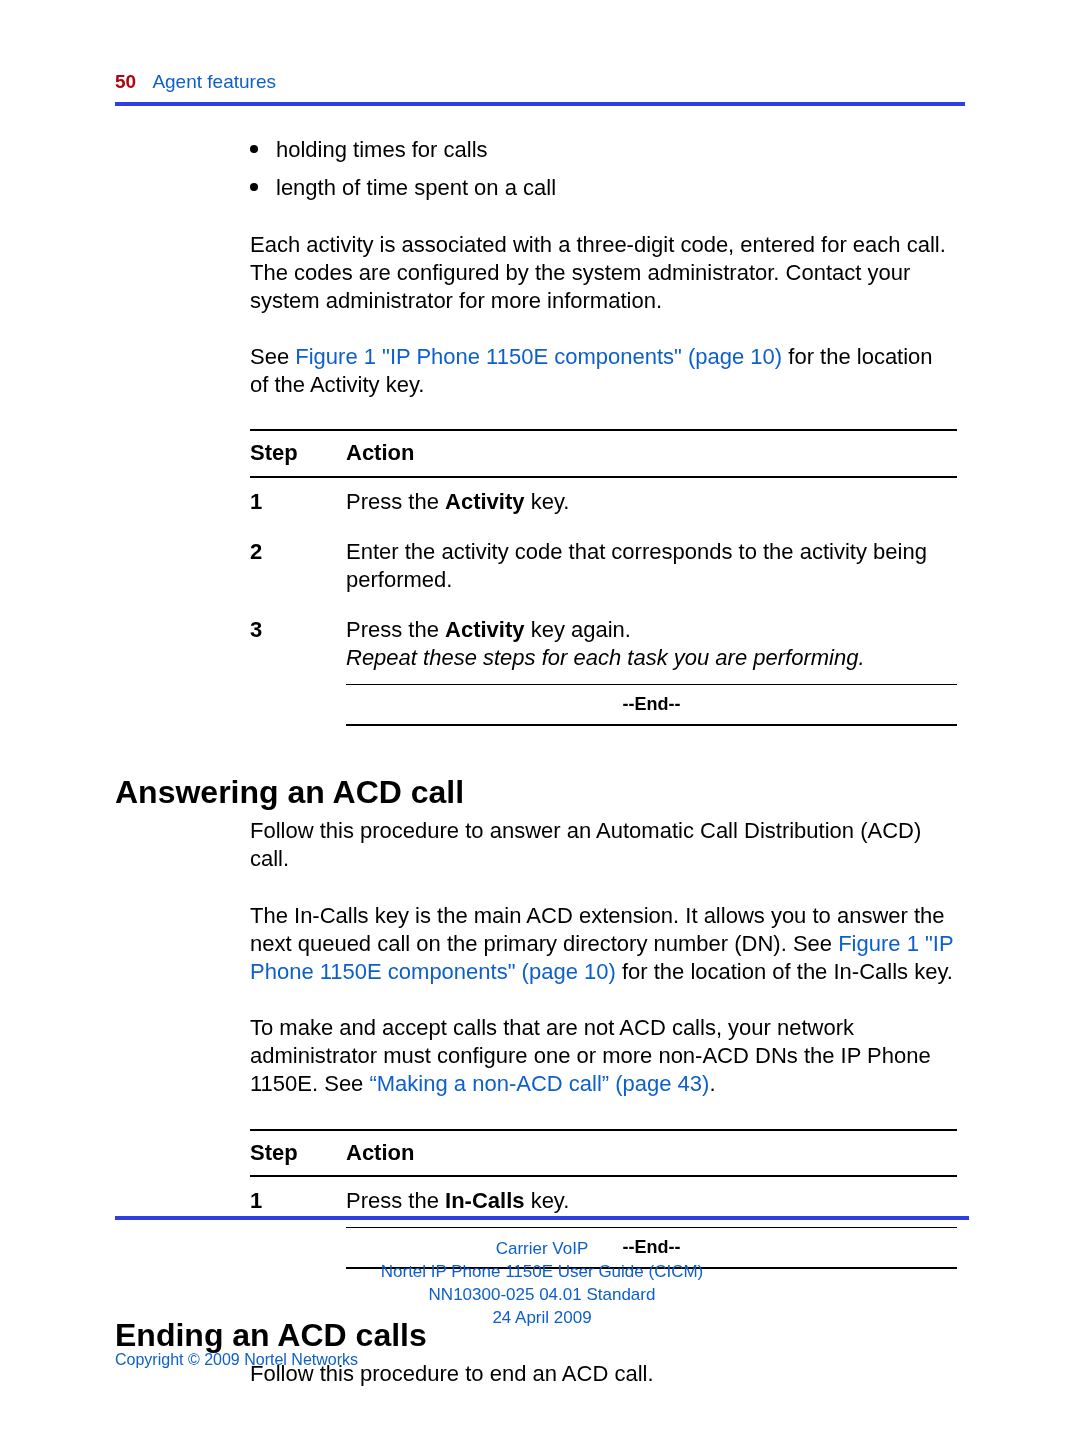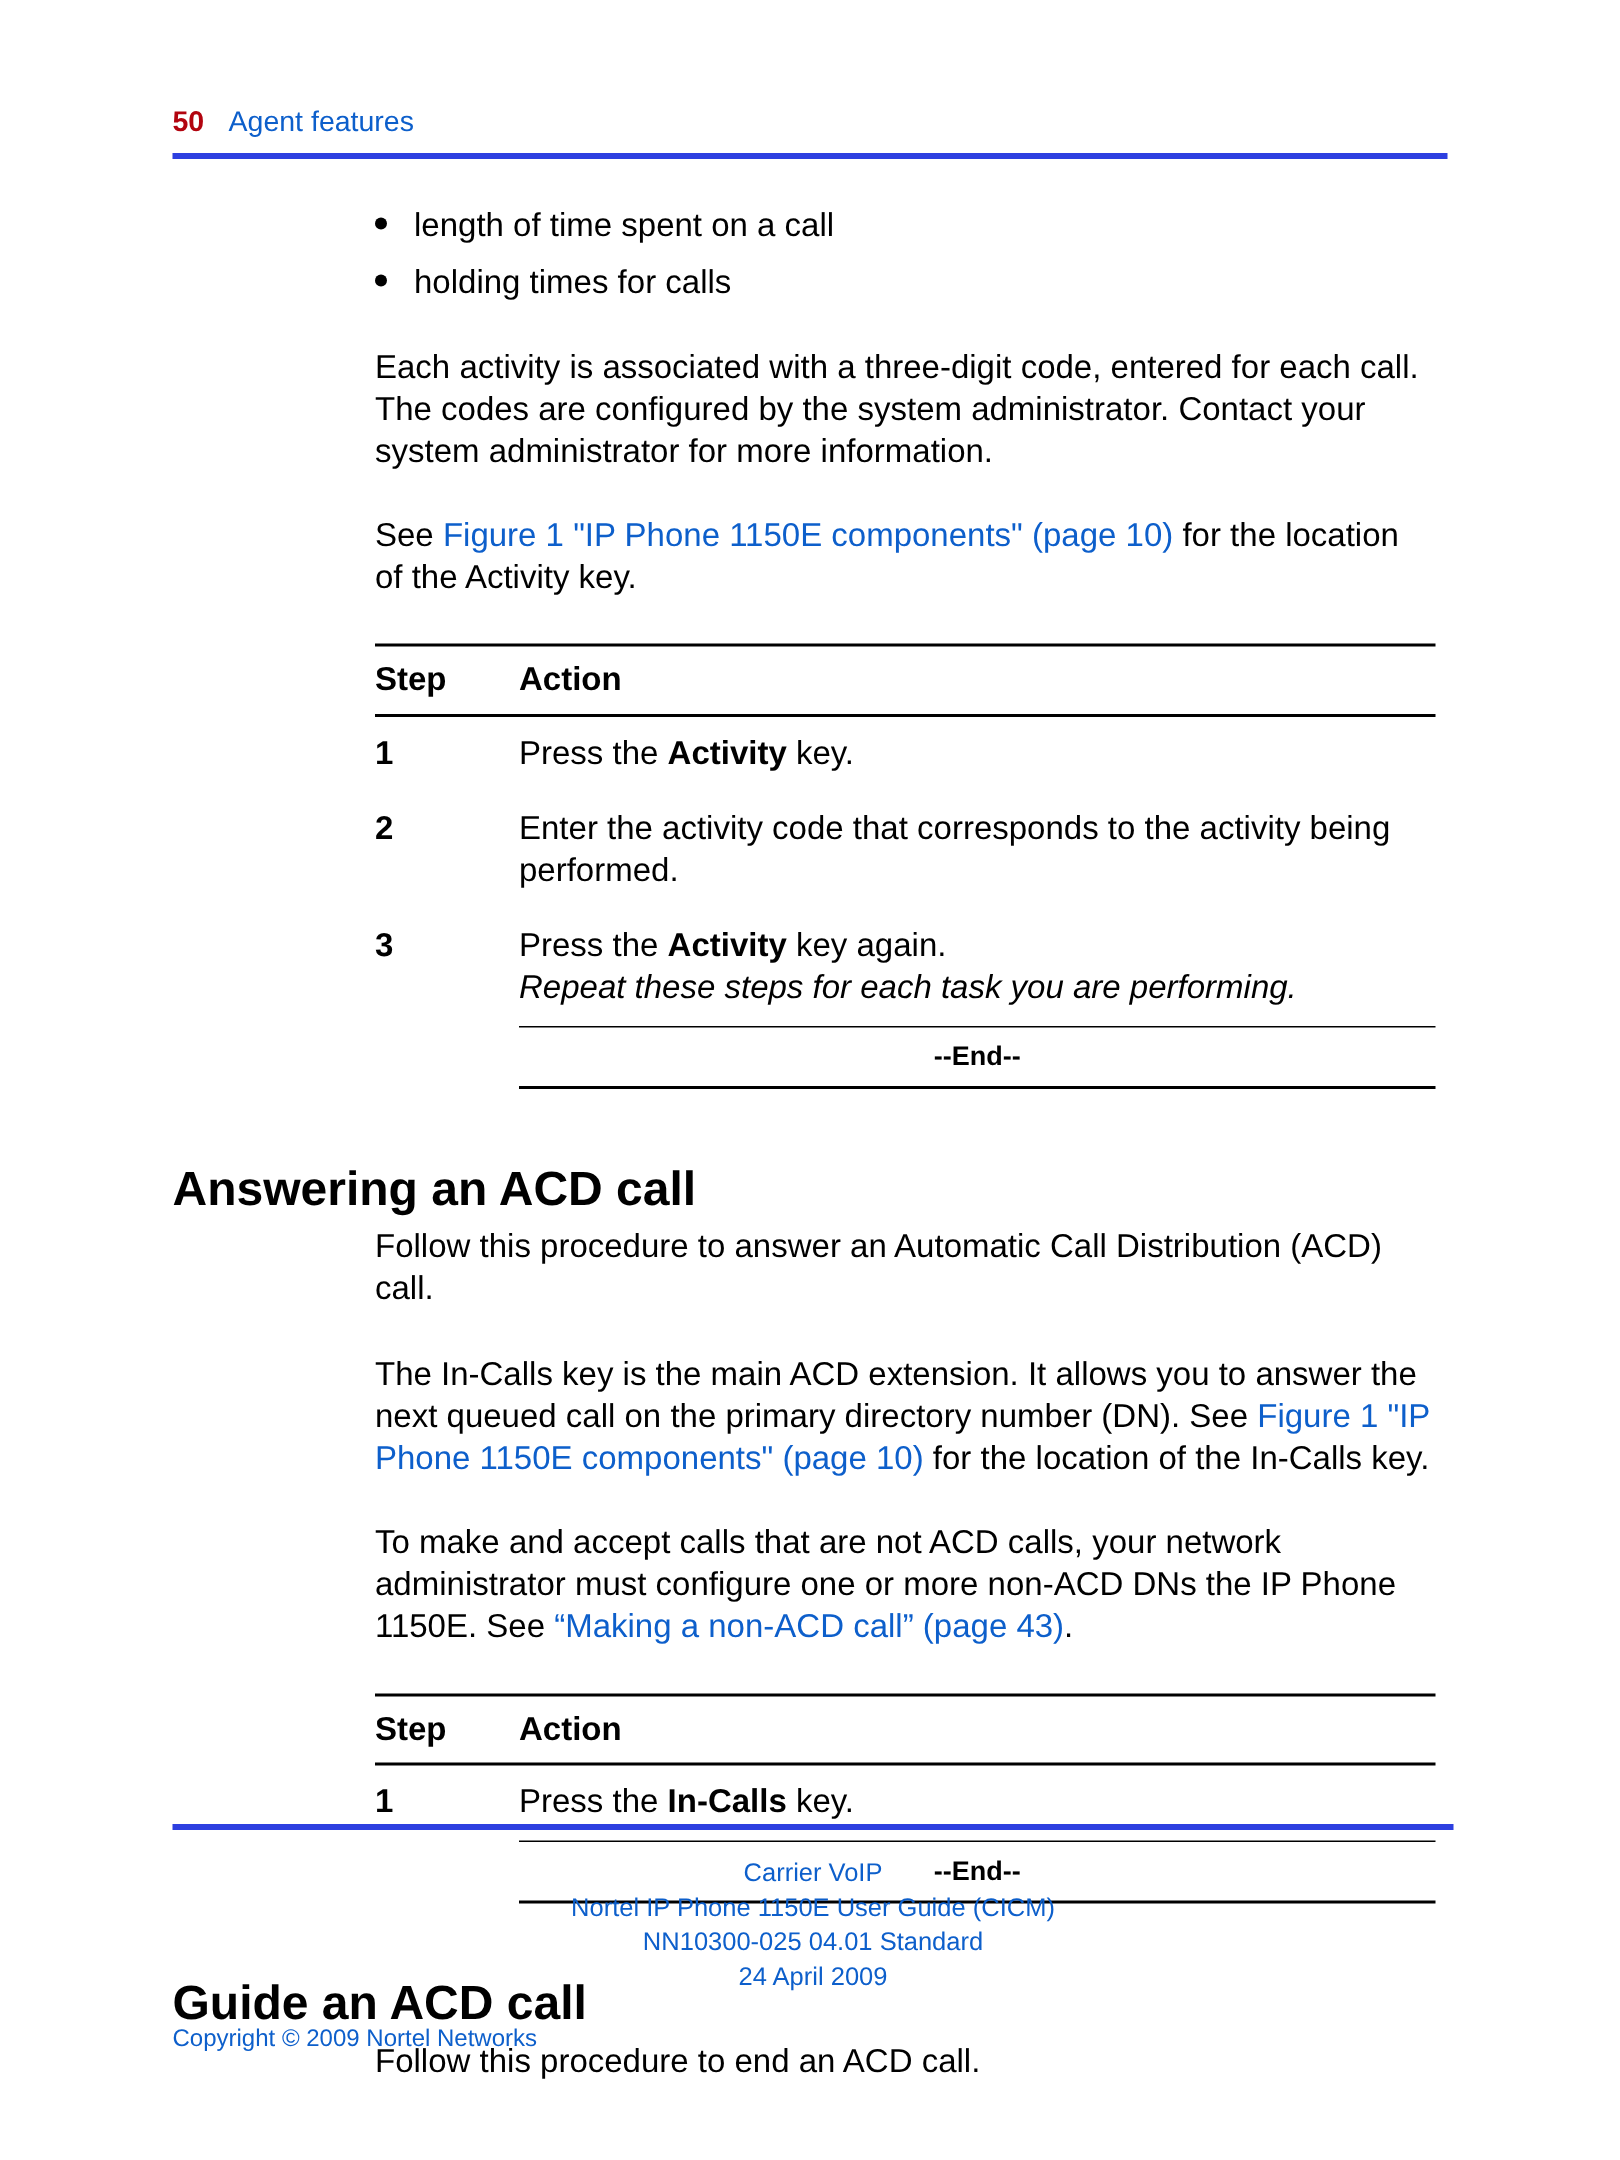--- a/index.html
+++ b/index.html
@@ -40,25 +40,25 @@
 <div class="page">
   <div class="running-head">
     <span class="rh-num">50</span>
     <span class="rh-title">Agent features</span>
   </div>
   <div class="thick-rule"></div>
 
   <div class="bullets">
     <div class="item">
         <span class="dot"></span>
-        <span>length of time spent on a call</span>
+        <span>holding times for calls</span>
       </div>
     <div class="item">
         <span class="dot"></span>
-        <span>holding times for calls</span>
+        <span>length of time spent on a call</span>
       </div>
   </div>
 
   <div class="body-para">Each activity is associated with a three-digit code, entered for each call. The codes are configured by the system administrator. Contact your system administrator for more information.</div>
 
   <div class="body-para">
     <span>See </span><span class="lnk">Figure 1 "IP Phone 1150E components" (page 10)</span><span> for the location of the Activity key.</span>
   </div>
 
   <div class="steps">
@@ -111,21 +111,21 @@
           <div class="act">Press the <b>In-Calls</b> key.<br></div>
         </div>
       </div>
     <div class="shortcontainer">
       <div class="thin"></div>
       <div class="endrow">--End--</div>
       <div class="hline"></div>
     </div>
   </div>
 
-  <div class="h2">Guide an ACD call</div>
+  <div class="h2">Ending an ACD calls</div>
   <div class="body-para" style="margin-top:4px">Follow this procedure to end an ACD call.</div>
 </div>
 
 <div class="footer">
   <div class="foot-rule"></div>
   <div class="foot-block">
     <div>Carrier VoIP</div>
     <div>Nortel IP Phone 1150E User Guide (CICM)</div>
     <div>NN10300-025   04.01   Standard</div>
     <div>24 April 2009</div>

